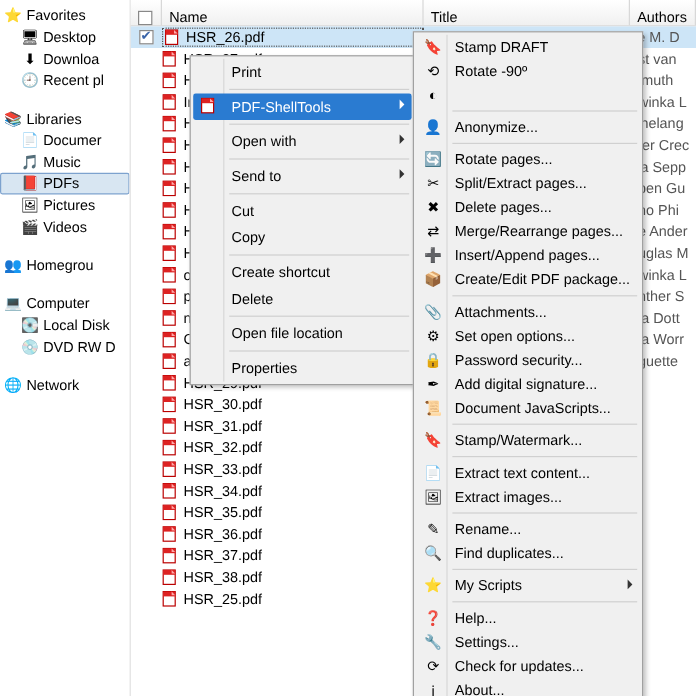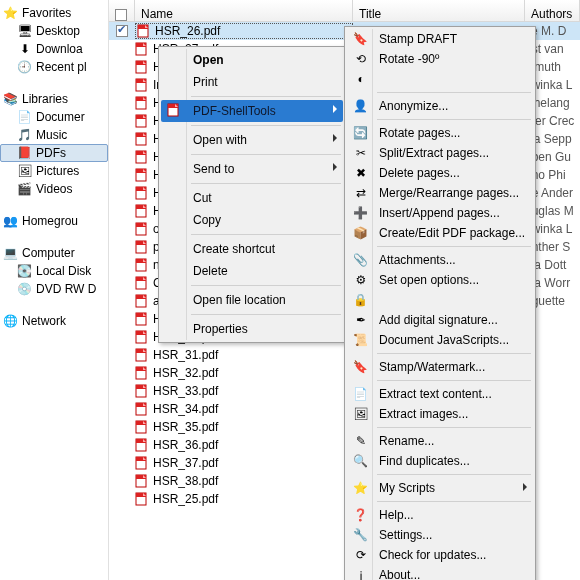--- a/index.html
+++ b/index.html
@@ -26,21 +26,21 @@
 .row.sel .cell1{border:1px dotted #555;padding-left:1px}
 .chk{width:12px;height:12px;border:1px solid #888;background:#fff;display:inline-block;position:relative}
 .chk.on::after{content:"✔";position:absolute;top:-3px;left:0;font-size:11px;color:#3a64a8}
 .ic{width:14px;height:14px;flex:0 0 14px;display:inline-flex;align-items:center;justify-content:center}
 .menu1{position:absolute;left:158px;top:46px;width:188px;background:#f0f0f0;border:1px solid #a0a0a0;box-shadow:2px 2px 4px rgba(0,0,0,.25);padding:2px}
 .menu1 .iconcol{position:absolute;left:2px;top:2px;bottom:2px;width:26px;background:#f0f0f0;border-right:1px solid #d8d8d8}
 .menu1 .mi{position:relative;display:flex;align-items:center;height:22px;padding-left:32px;padding-right:18px}
 .menu1 .mi .arr{position:absolute;right:6px;top:5px}
 .menu1 .sep{height:1px;background:#d0d0d0;margin:3px 2px 3px 30px}
 .menu1 .mi.hl{background:#2a7bd1;color:#fff;border-radius:2px}
-.menu1 .mi.hl span{color:#0f172a}
+.menu1 .mi.hl span{color:#ffffff}
 .menu1 .mi.hl .arr{border-left-color:#fff!important}
 .menu2{position:absolute;left:344px;top:26px;width:192px;background:#f0f0f0;border:1px solid #a0a0a0;box-shadow:2px 2px 4px rgba(0,0,0,.25);padding:2px}
 .menu2 .iconcol{position:absolute;left:2px;top:2px;bottom:2px;width:26px;background:#f0f0f0;border-right:1px solid #d8d8d8}
 .menu2 .mi{position:relative;display:flex;align-items:center;height:20px;padding-left:32px;padding-right:18px;white-space:nowrap}
 .menu2 .mi .mic{position:absolute;left:6px;top:2px;width:16px;height:16px;display:flex;align-items:center;justify-content:center}
 .menu2 .sep{height:1px;background:#d0d0d0;margin:3px 2px 3px 30px}
 .menu2 .mi .arr{position:absolute;right:6px;top:5px}
 </style>
 </head>
 <body>
@@ -539,23 +539,20 @@
           <span>HSR_25.pdf</span>
         </div>
         <div class="cell2"></div>
         <div class="cell3"></div>
       </div>
     </div>
 </div>
 
 <div class="menu1" id="menu1">
  <div class="iconcol"></div>
-<div class="mi">
-      <span style="font-weight: bold;">Open</span>
-    </div>
     <div class="mi">
       <span>Print</span>
     </div>
     <div class="sep"></div>
     <div class="mi hl">
       <span>PDF-ShellTools</span>
       <span class="arr" style="width: 0px; height: 0px; border-top: 4px solid transparent; border-bottom: 4px solid transparent; border-left: 4px solid rgb(51, 51, 51);"></span>
       <span style="position: absolute; left: 6px; top: 3px; width: 16px; height: 16px;"><svg width="14" height="14" viewBox="0 0 14 14">
           <rect x="1" y="1" width="10" height="12" fill="#fff" stroke="#b00" stroke-width="1"></rect>
           <rect x="1" y="1" width="10" height="4" fill="#d22"></rect>
@@ -643,20 +640,21 @@
     <div class="mi">
       <span class="mic" style="font-size: 12px;">📎</span>
       <span>Attachments...</span>
     </div>
     <div class="mi">
       <span class="mic" style="font-size: 12px;">⚙</span>
       <span>Set open options...</span>
     </div>
     <div class="mi">
       <span class="mic" style="font-size: 12px;">🔒</span>
+      <span>Password security...</span>
     </div>
     <div class="mi">
       <span class="mic" style="font-size: 12px;">✒</span>
       <span>Add digital signature...</span>
     </div>
     <div class="mi">
       <span class="mic" style="font-size: 12px;">📜</span>
       <span>Document JavaScripts...</span>
     </div>
     <div class="sep"></div>

